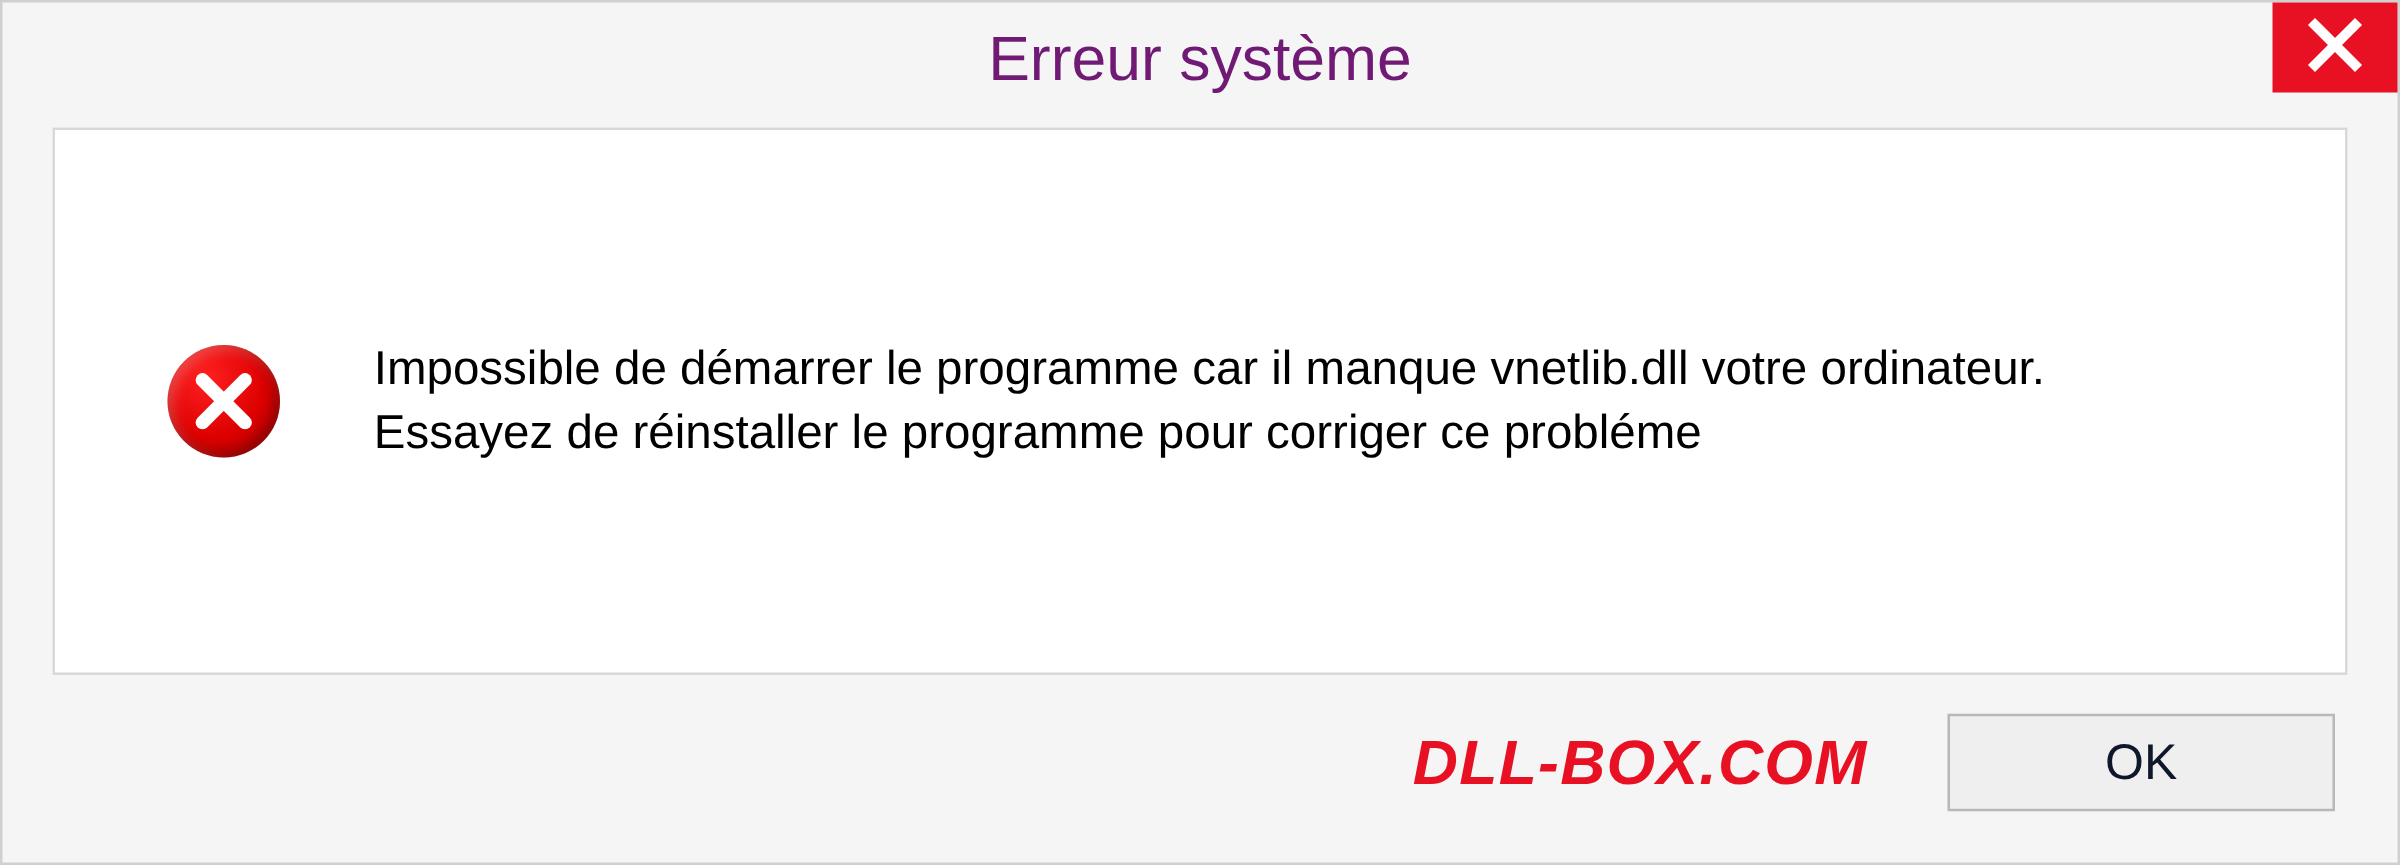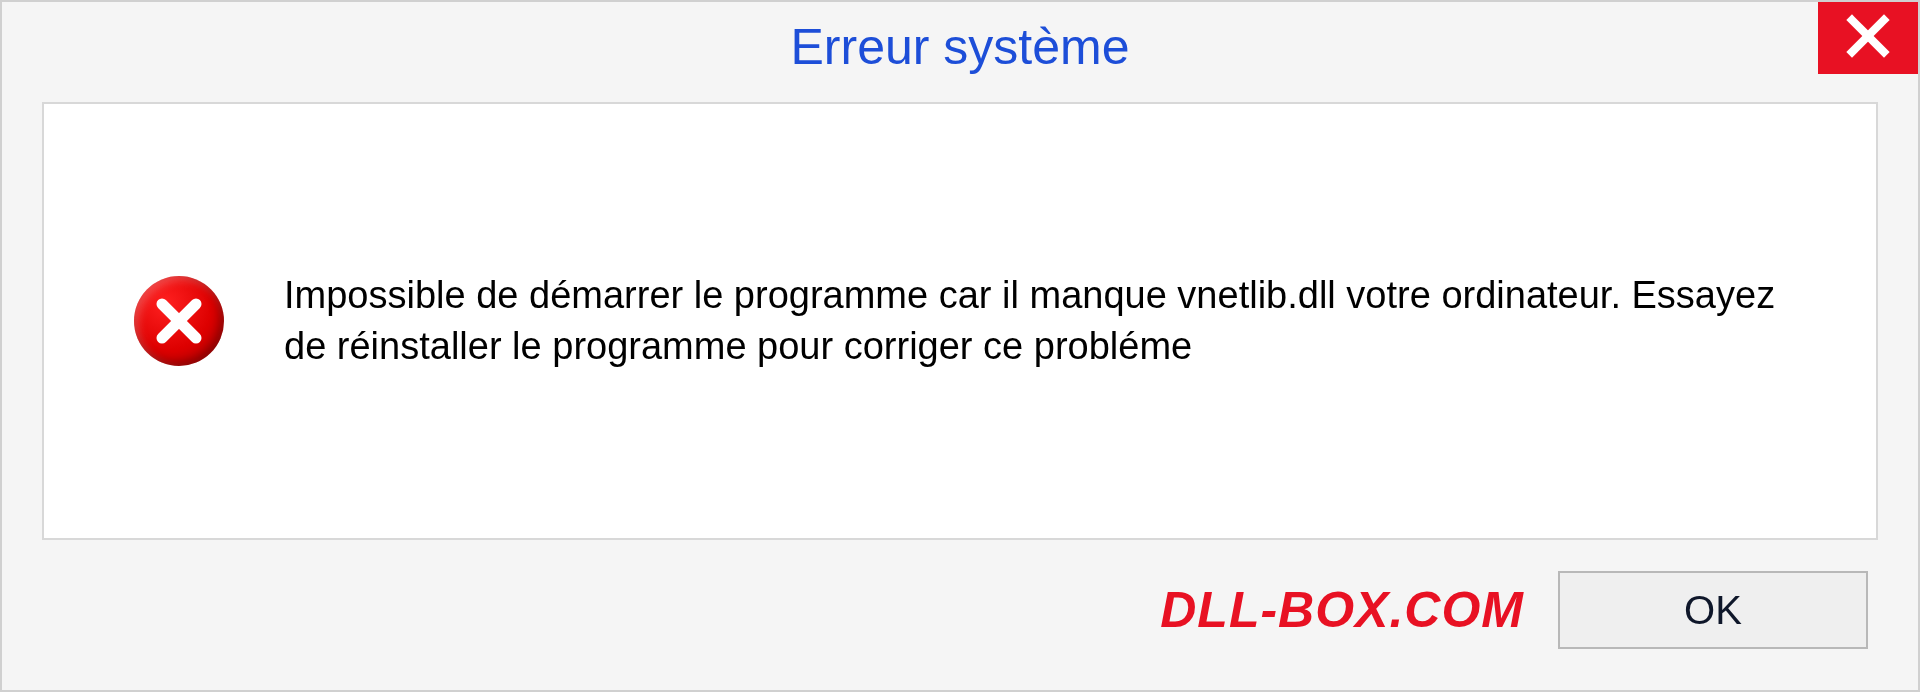--- a/index.html
+++ b/index.html
@@ -25,21 +25,21 @@
     }
     .titlebar {
       height: 90px;
       display: flex;
       align-items: center;
       justify-content: center;
       position: relative;
     }
     .title {
       font-size: 50px;
-      color: #1d4ed8;
+      color: #701a75;
       font-weight: normal;
       text-align: center;
     }
     .close-button {
       position: absolute;
       top: 0;
       right: 0;
       width: 100px;
       height: 72px;
       background: #e81123;
@@ -53,20 +53,21 @@
       height: 44px;
     }
     .content-panel {
       margin: 10px 40px 10px 40px;
       background: #ffffff;
       border: 2px solid #d8d8d8;
       flex: 1;
       display: flex;
       align-items: center;
       padding: 50px 90px;
+      gap: 15px;
     }
     .error-icon-wrap {
       flex-shrink: 0;
       margin-right: 60px;
     }
     .error-icon {
       width: 90px;
       height: 90px;
       border-radius: 50%;
       background: radial-gradient(circle at 35% 30%, #ff2020 0%, #dd0000 55%, #aa0000 100%);
@@ -85,21 +86,21 @@
       line-height: 1.35;
       color: #000;
       max-width: 1500px;
     }
     .footer {
       height: 140px;
       display: flex;
       align-items: center;
       justify-content: flex-end;
       padding: 0 50px 20px 50px;
-      gap: 34px;
+      gap: 64px;
     }
     .brand {
       font-size: 50px;
       font-weight: 900;
       color: #e81123;
       font-style: italic;
       letter-spacing: 1px;
       font-family: Arial Black, Arial, sans-serif;
     }
     .ok-button {

